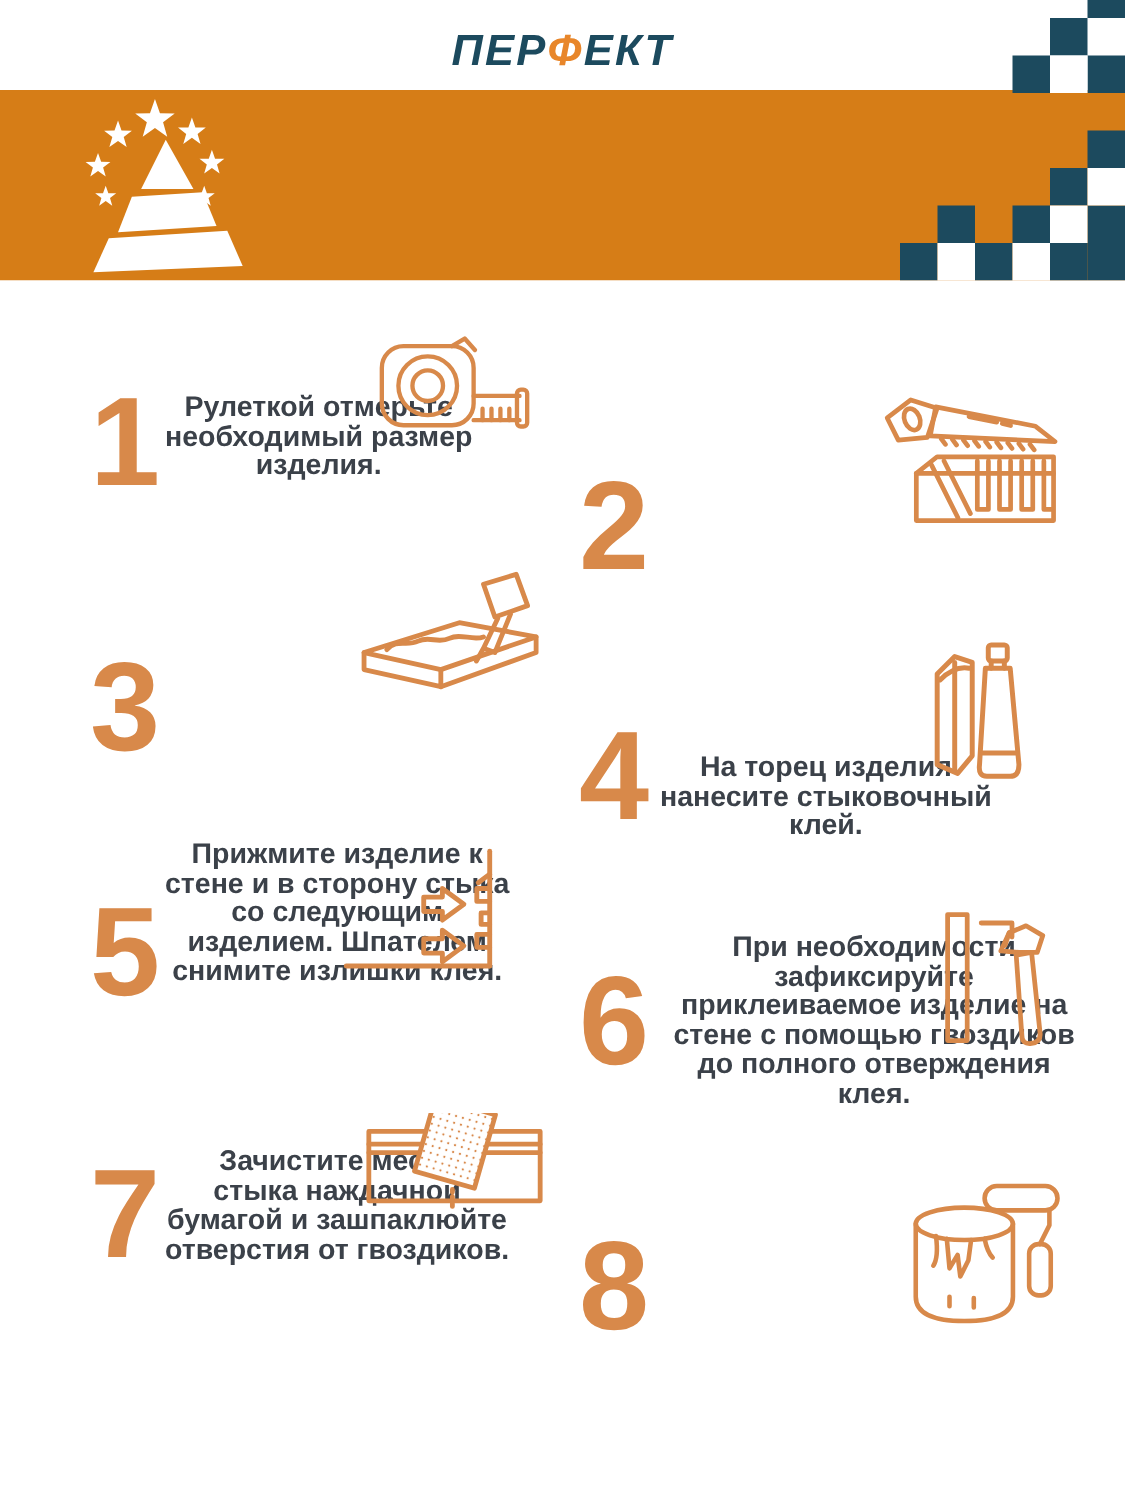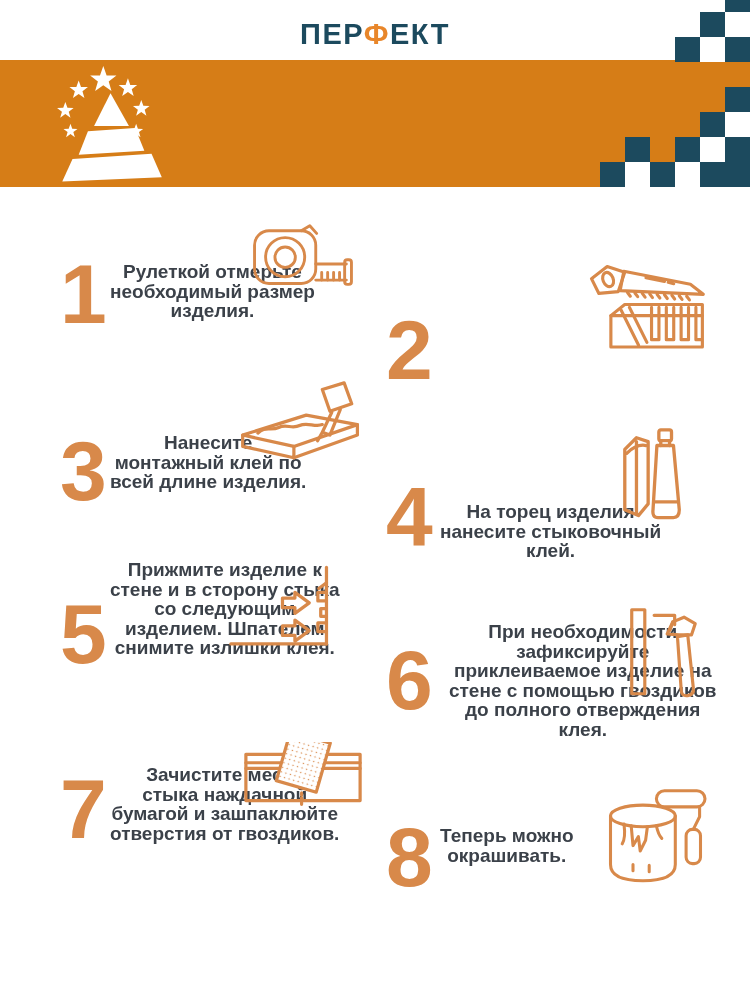--- a/index.html
+++ b/index.html
@@ -6,21 +6,21 @@
     --orange:#D67D17; --accent:#E8862A; --ico:#D8894A;
     --navy:#1C4A5E; --ink:#3B4149; --white:#FFFFFF;
   }
   *{margin:0;padding:0;box-sizing:border-box;}
   body{background:#fff;font-family:"Liberation Sans","DejaVu Sans",sans-serif;}
   .page{position:relative;width:750px;height:1000px;background:#fff;overflow:hidden;}
 
   
   .header{position:absolute;left:0;top:0;width:750px;height:187px;overflow:hidden;}
   .band-top{position:absolute;left:0;top:0;width:750px;height:68px;background:#fff;
-    display:flex;align-items:center;justify-content:center;}
+    display:flex;align-items:center;justify-content:center;font-style:italic;}
   .brand{font-size:29px;font-weight:bold;letter-spacing:1.5px;color:var(--navy);}
   .brand .accent{color:var(--accent);}
   .band-orange{position:absolute;left:0;top:60px;width:750px;height:127px;background:var(--orange);}
   .banner-title{position:absolute;left:0;top:60px;width:750px;height:127px;
     display:flex;align-items:center;justify-content:center;}
   .banner-title span{color:#fff;font-weight:bold;font-size:53px;letter-spacing:1px;
     transform:scaleY(1.18);display:inline-block;}
   .logo{position:absolute;left:52px;top:66px;width:118px;height:116px;}
   .logo svg{width:100%;height:100%;}
   .logo svg *{fill:#fff;stroke:none;}
@@ -110,23 +110,20 @@
       <path d="M46,33 l3,4 M54,33.5 l3,4 M62,34 l3,4 M70,34.5 l3,4 M78,35 l3,4 M86,35.5 l3,4 M94,36 l3,4 M102,36.5 l3,4 M110,37 l3,4"></path>
       <path d="M66,17 l20,4 M90,22 l6,1.5"></path>
       <rect x="28" y="58" width="99" height="34"></rect>
       <path d="M28,58 L43,46 H127 V58"></path>
       <path d="M72,49 V84 H80 V49 M88,49 V84 H96 V49 M104,49 V84 H112 V49 M120,49 V84 H126"></path>
       <path d="M39,52 L58,90 M48,49 L67,87"></path>
     </svg>
   </div>
 
   <div class="step-num" style="left:60px;top:429px">3</div>
-  <div class="step-txt" style="left:110px;top:433px">Нанесите
-монтажный клей по
-всей длине изделия.</div>
   <div class="step-icon" style="left:237px;top:381px;width:128px">
     <svg viewBox="0 0 135 95">
       <path d="M6,57 L73,36 L127,46 L60,69 Z"></path>
       <path d="M6,57 L6,69 L60,81 L60,69"></path>
       <path d="M127,46 L127,57 L60,81"></path>
       <path d="M22,55 C29,47 36,53 44,49 C52,45 58,51 66,47 C74,43 82,49 90,46"></path>
       <path d="M90,9 L113,2 L121,24 L98,32 Z"></path>
       <path d="M100,33 L90,54 M109,30 L98,57 M90,54 L98,57 M90,54 L85,63"></path>
     </svg>
   </div>
@@ -197,22 +194,20 @@
       <rect x="2" y="13" width="121" height="49"></rect>
       <path d="M2,22 H123 M2,28 H123"></path>
       <g transform="rotate(16 62 24)">
         <rect x="40" y="-6" width="44" height="54" fill="url(#dots)"></rect>
       </g>
       <path d="M61,54 V66" stroke-dasharray="2 3"></path>
     </svg>
   </div>
 
   <div class="step-num" style="left:386px;top:815px">8</div>
-  <div class="step-txt" style="left:440px;top:826px">Теперь можно
-окрашивать.</div>
   <div class="step-icon" style="left:606px;top:788px;width:108px">
     <svg viewBox="0 0 120 112">
       <rect x="56" y="3" width="54" height="18" rx="9"></rect>
       <path d="M104,21 V32 L97,46"></path>
       <rect x="89" y="46" width="16" height="38" rx="7"></rect>
       <ellipse cx="41" cy="31" rx="36" ry="12"></ellipse>
       <path d="M5,31 V85 Q5,103 41,103 Q77,103 77,85 V31"></path>
       <path d="M20,40 Q22,56 18,62"></path>
       <path d="M28,42 L30,64 L36,54 L38,70 L44,58 L46,43"></path>
       <path d="M56,42 Q58,52 62,56"></path>

